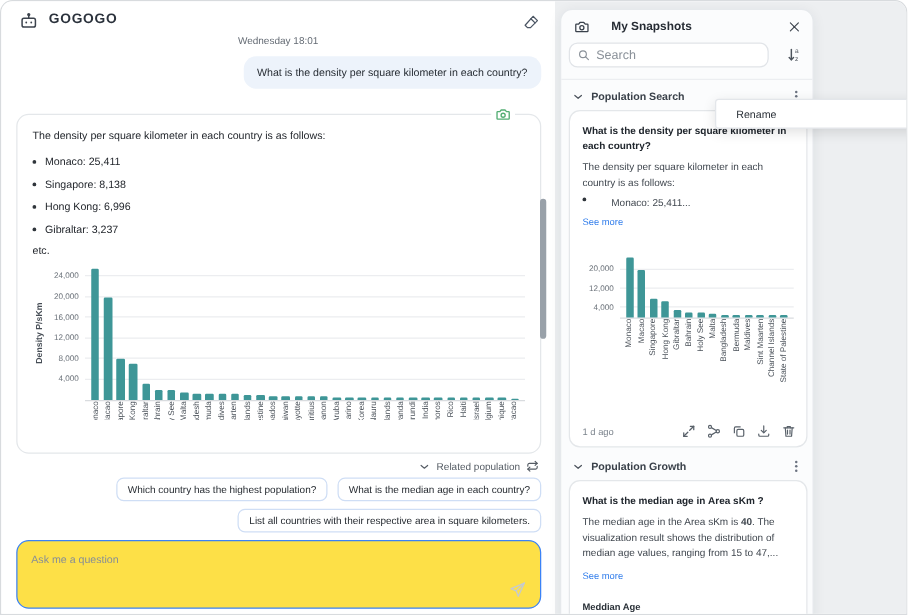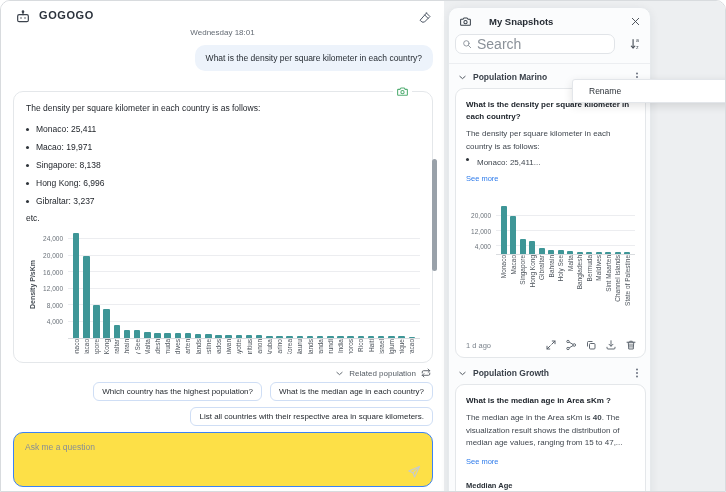--- a/index.html
+++ b/index.html
@@ -70,36 +70,36 @@
   
   .side { position:absolute; left:443px; top:0; width:283px; height:492px; background:#edeff1; }
   .panel { position:absolute; left:4px; top:6px; width:203px; height:500px; background:#fbfcfd;
            border:1px solid #e6e9ec; border-radius:10px; box-shadow:0 2px 10px rgba(31,41,55,.07); }
   .p-header { position:absolute; left:10px; top:7px; display:flex; align-items:center; gap:17px; color:#39414b; }
   .p-title { font-size:9.5px; font-weight:700; color:#262c34; }
   .p-close { position:absolute; right:9px; top:8px; width:11px; height:11px; color:#3f464f; cursor:pointer; }
   .p-search { position:absolute; left:6px; top:26px; width:160px; height:20px; background:#fff;
               border:1px solid #e1e4e8; border-radius:7px; display:flex; align-items:center; gap:5px; padding:0 6px; }
   .p-search input { border:none; outline:none; width:100%; font-family:"Liberation Sans", sans-serif;
-              font-size:14px; color:#2a3038; background:transparent; }
+              font-size:10px; color:#2a3038; background:transparent; }
   .p-search input::placeholder { color:#8a9199; }
   .p-sort { position:absolute; right:7px; top:29px; width:14px; height:14px; color:#4c535c; cursor:pointer; }
   .p-div { position:absolute; left:0; right:0; top:55px; height:1px; background:#eceef1; }
   .sec { position:absolute; left:9px; right:7px; display:flex; align-items:center; gap:6px; cursor:pointer; }
   .sec .chev { color:#4c535c; }
   .sec-label { font-size:8.5px; font-weight:700; color:#3a414a; }
   .kebab { margin-left:auto; width:12px; height:14px; color:#6b7280; cursor:pointer; }
   .sec1 { top:62px; } .sec2 { top:358px; }
   .snap-card { position:absolute; left:6px; width:191px; background:#fff; border:1px solid #e4e7ea;
                border-radius:9px; padding:10px; }
   .card1 { top:80px; height:270px; }
   .card2 { top:376px; height:150px; }
   .snap-q { font-size:8px; font-weight:700; line-height:12px; color:#20262d; }
   .snap-body { margin-top:5px; font-size:8px; line-height:12.5px; color:#40474f; }
-  .snap-bullet { display:flex; align-items:flex-start; gap:8px; margin-top:5px; font-size:8px; color:#40474f; }
+  .snap-bullet { display:flex; align-items:flex-start; gap:20px; margin-top:5px; font-size:8px; color:#40474f; }
   .see-more { display:inline-block; margin-top:4px; font-size:7.5px; color:#2F7CEB; cursor:pointer; }
   .card-footer { position:absolute; left:10px; right:8px; bottom:6px; display:flex; align-items:center; }
   .card-age { font-size:7.5px; color:#7b838c; }
   .card-actions { margin-left:auto; display:flex; gap:8px; color:#59616a; }
   .card-actions .ic { width:12px; height:12px; cursor:pointer; }
   .mini-title { margin-top:13px; font-size:7.5px; font-weight:700; color:#2a3138; }
 
   
   .ctx { position:absolute; left:571px; top:78px; width:172px; background:#fff; border:1px solid #e3e6ea;
          border-radius:3px; box-shadow:0 3px 10px rgba(0,0,0,.12); z-index:99; }
@@ -143,24 +143,20 @@
         <svg width="13" height="13" viewBox="0 0 24 24" fill="none" stroke="currentColor" stroke-width="2" stroke-linecap="round" stroke-linejoin="round">
           <path d="M4 8h3.2l2-2.5h5.6L17 8h3a1 1 0 0 1 1 1v9a1 1 0 0 1-1 1H4a1 1 0 0 1-1-1V9a1 1 0 0 1 1-1z"></path>
           <circle cx="12" cy="13.3" r="3"></circle>
         </svg>
       </div>
       <div class="bot-intro">The density per square kilometer in each country is as follows:</div>
       <ul class="bot-bullets">
         <li>
             <span class="dot"></span>
             <span>Monaco: 25,411</span>
-          </li>
-        <li>
-            <span class="dot"></span>
-            <span>Macao: 19,971</span>
           </li>
         <li>
             <span class="dot"></span>
             <span>Singapore: 8,138</span>
           </li>
         <li>
             <span class="dot"></span>
             <span>Hong Kong: 6,996</span>
           </li>
         <li>
@@ -475,21 +471,21 @@
         </svg>
       </div>
       <div class="p-div"></div>
 
       <div class="sec sec1">
         <span class="chev">
           <svg width="9" height="9" viewBox="0 0 24 24" fill="none" stroke="currentColor" stroke-width="2.6" stroke-linecap="round" stroke-linejoin="round">
               <path d="M5 9l7 6 7-6"></path>
             </svg>
         </span>
-        <span class="sec-label">Population Marino</span>
+        <span class="sec-label">Population Search</span>
         <span class="kebab">
           <svg width="12" height="14" viewBox="0 0 24 24" fill="currentColor">
               <circle cx="12" cy="5" r="2"></circle>
               <circle cx="12" cy="12" r="2"></circle>
               <circle cx="12" cy="19" r="2"></circle>
             </svg>
         </span>
       </div>
 
       <div class="snap-card card1">

